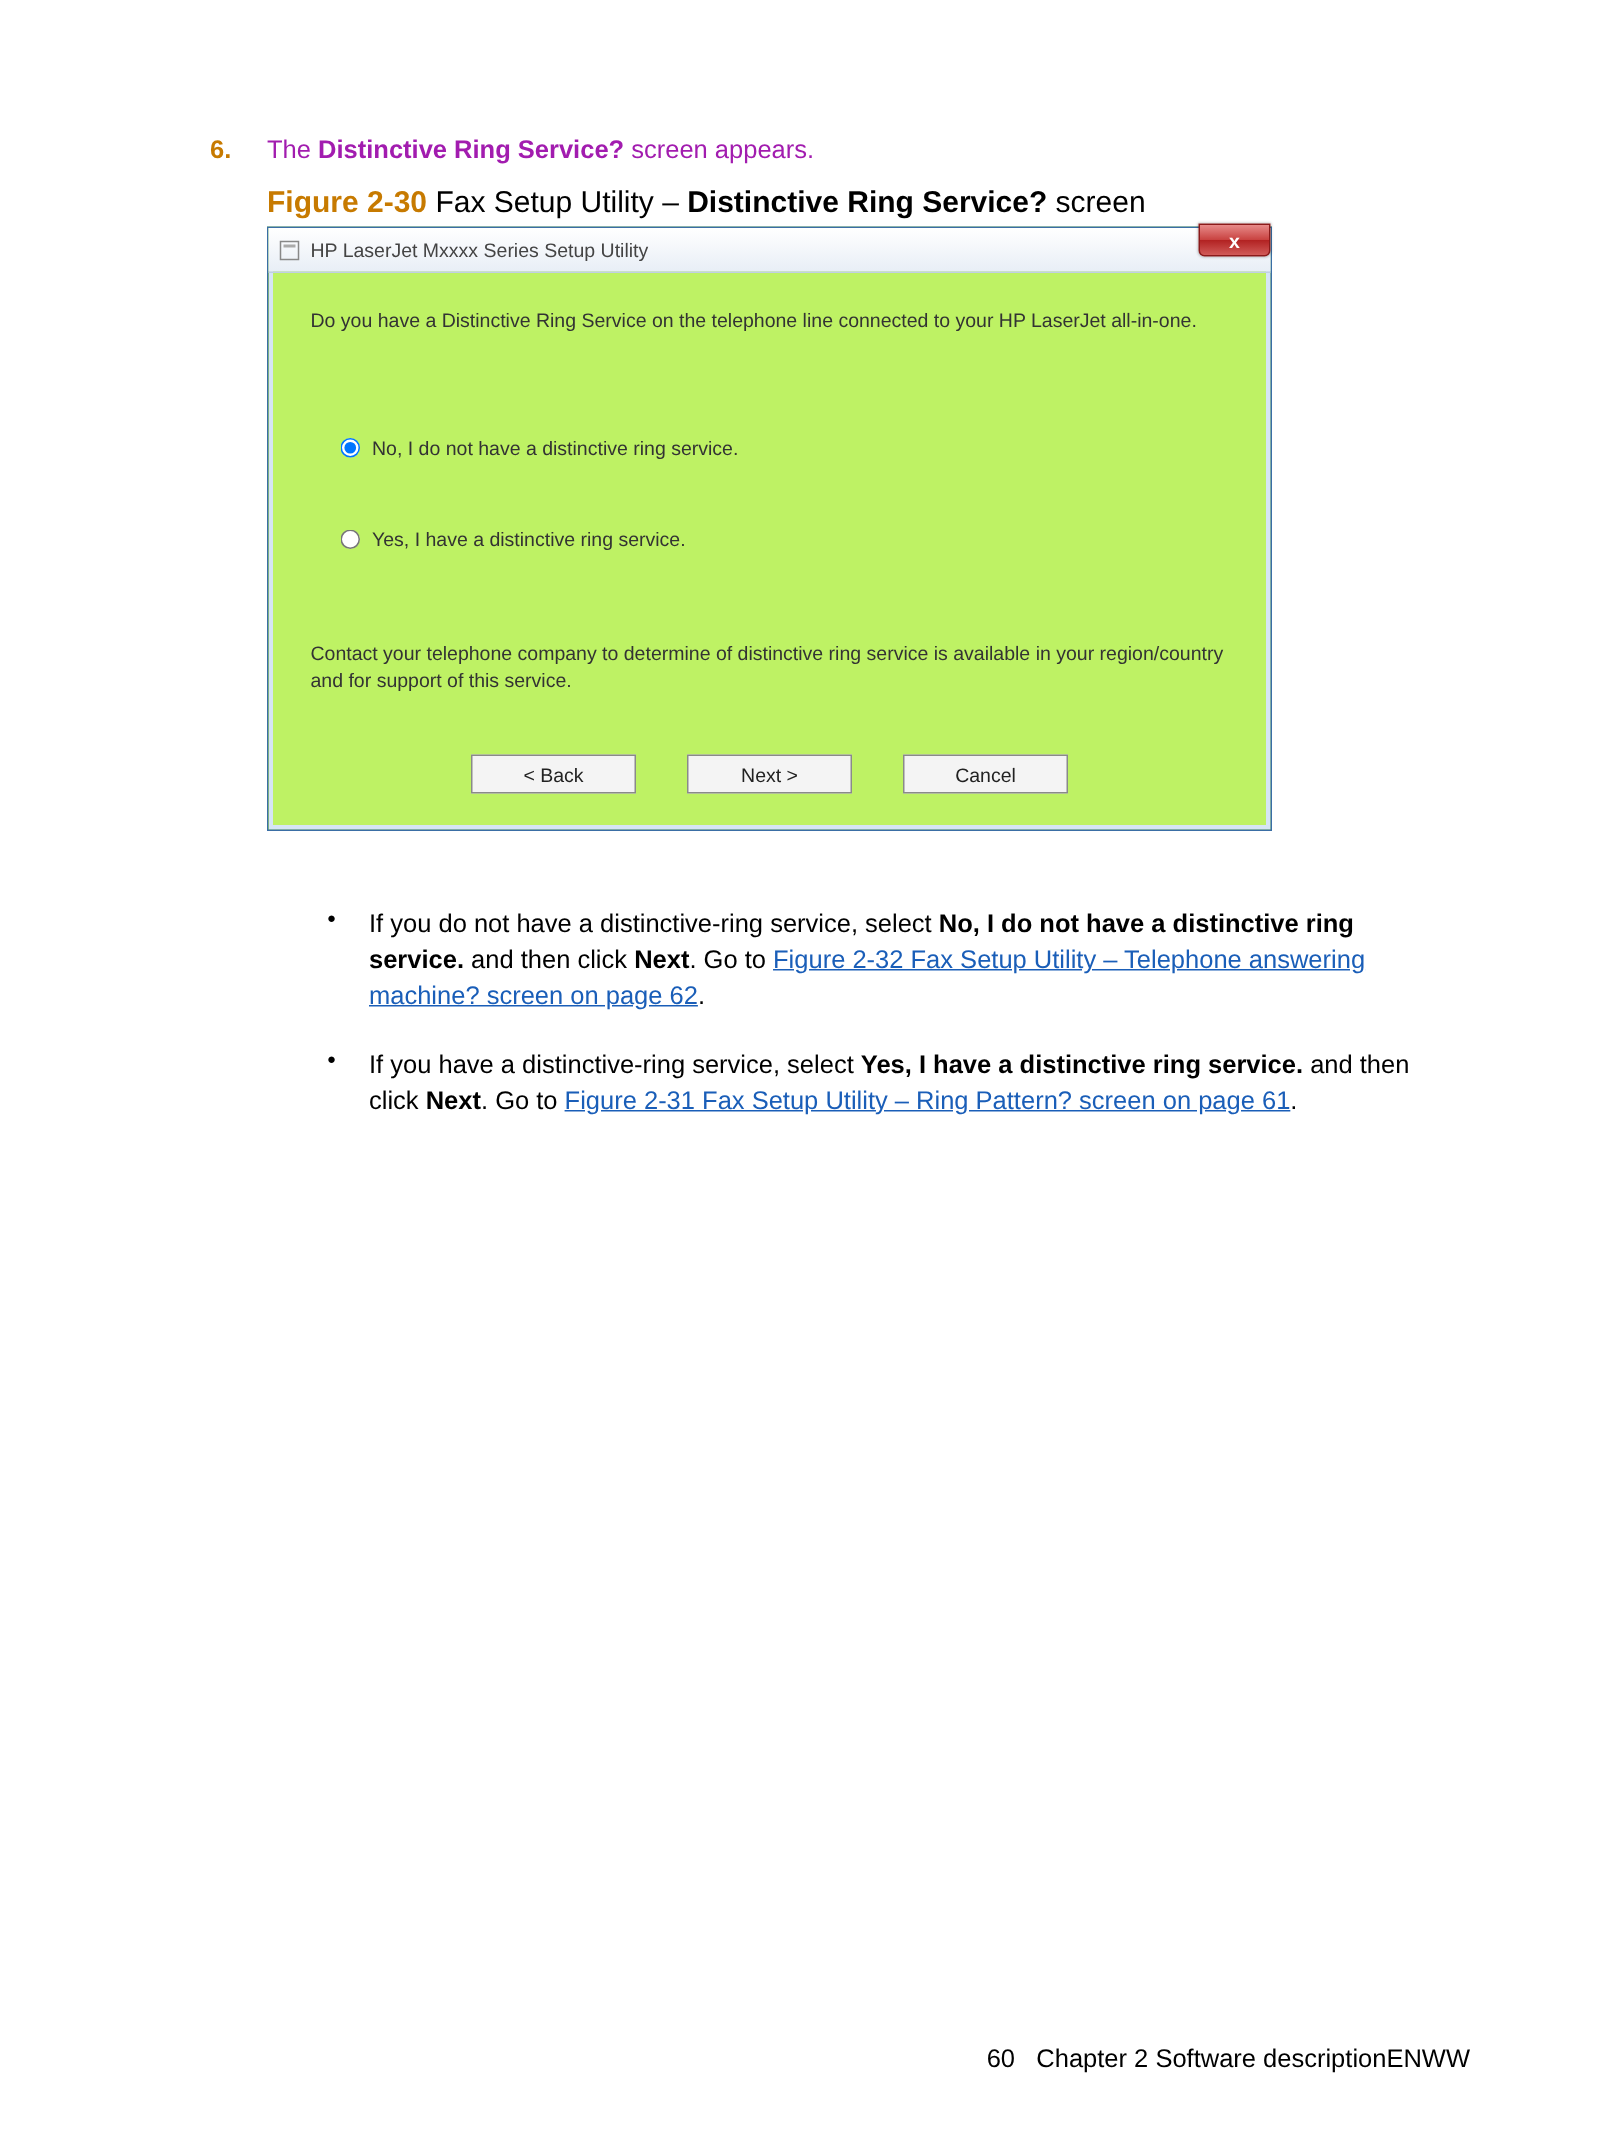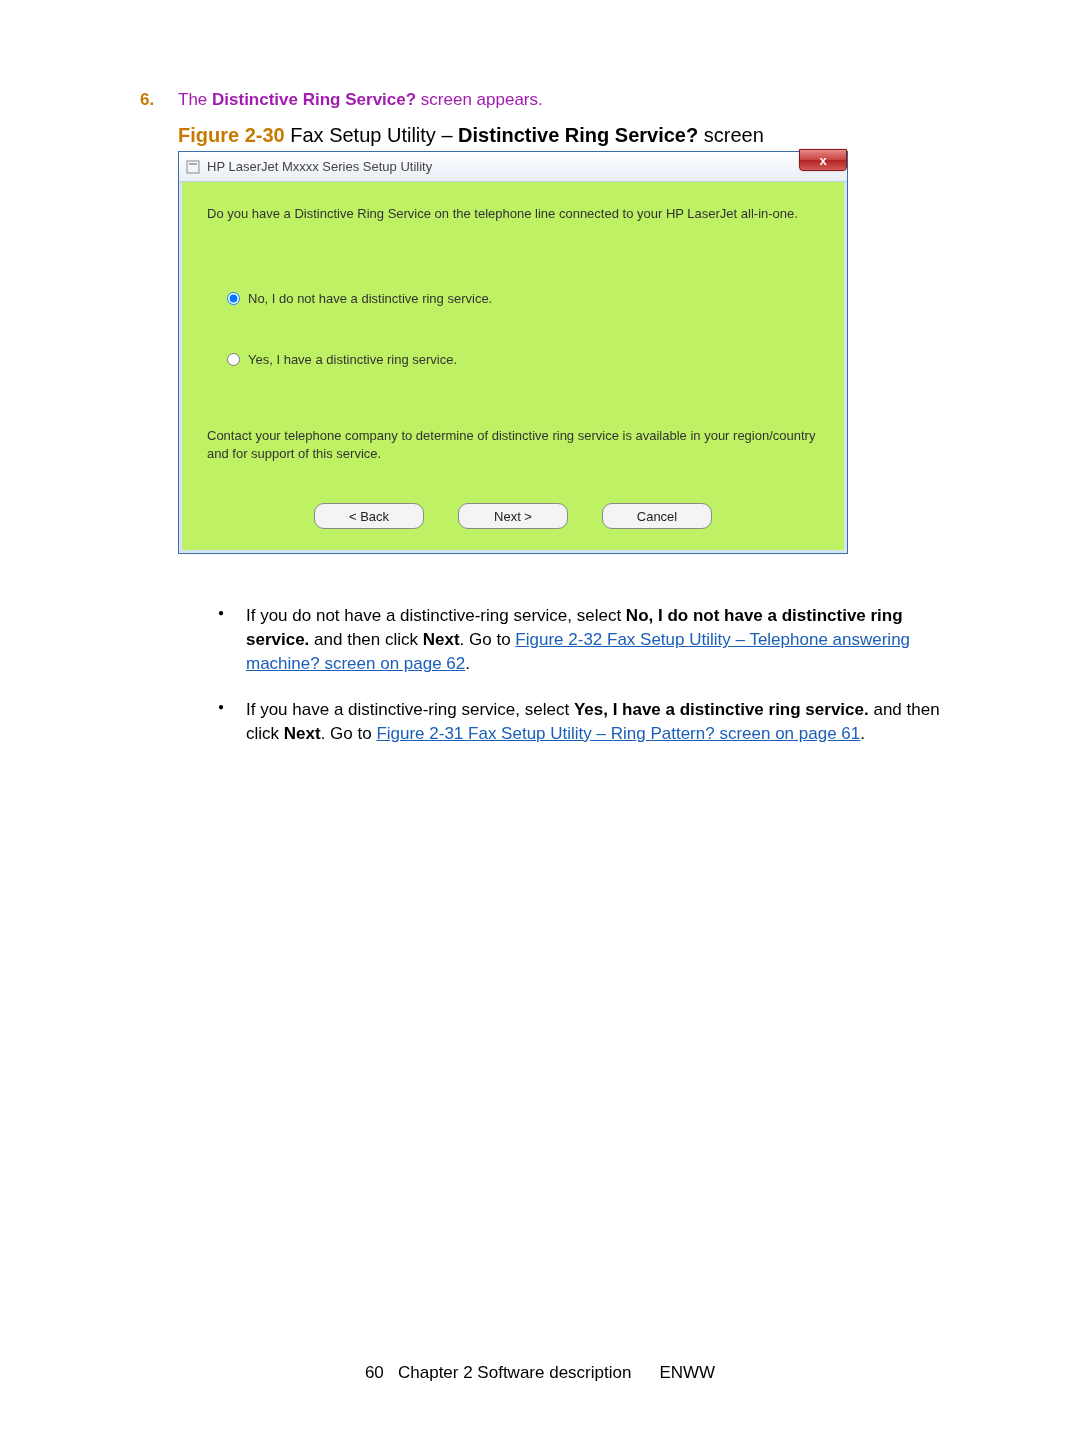--- a/index.html
+++ b/index.html
@@ -128,21 +128,21 @@
       padding-bottom: 8px;
     }
     .dialog-buttons button {
       width: 110px;
       height: 26px;
       background: #f4f4f4;
       border: 1px solid #8a8a8a;
       font-family: Tahoma, sans-serif;
       font-size: 13px;
       color: #222;
-      border-radius: 10px;
+      border-radius: 0;
     }
     .body-list {
       margin-left: 78px;
       margin-top: 50px;
     }
     .body-list li {
       list-style: none;
       position: relative;
       padding-left: 28px;
       font-size: 17px;
@@ -164,24 +164,23 @@
       color: #1a5eb8;
       text-decoration: underline;
     }
     .footer {
       position: absolute;
       bottom: 54px;
       left: 0;
       right: 0;
       padding: 0 100px 0 100px;
       display: flex;
-      justify-content: center;
+      justify-content: flex-end;
       font-size: 17px;
       color: #000;
-      gap: 28px;
     }
   </style>
 </head>
 <body>
 
 <div class="content">
   <div class="step-line">
     <div class="step-number">6.</div>
     <div class="step-text">
       <span>The </span><span class="bold">Distinctive Ring Service?</span><span> screen appears.</span>

